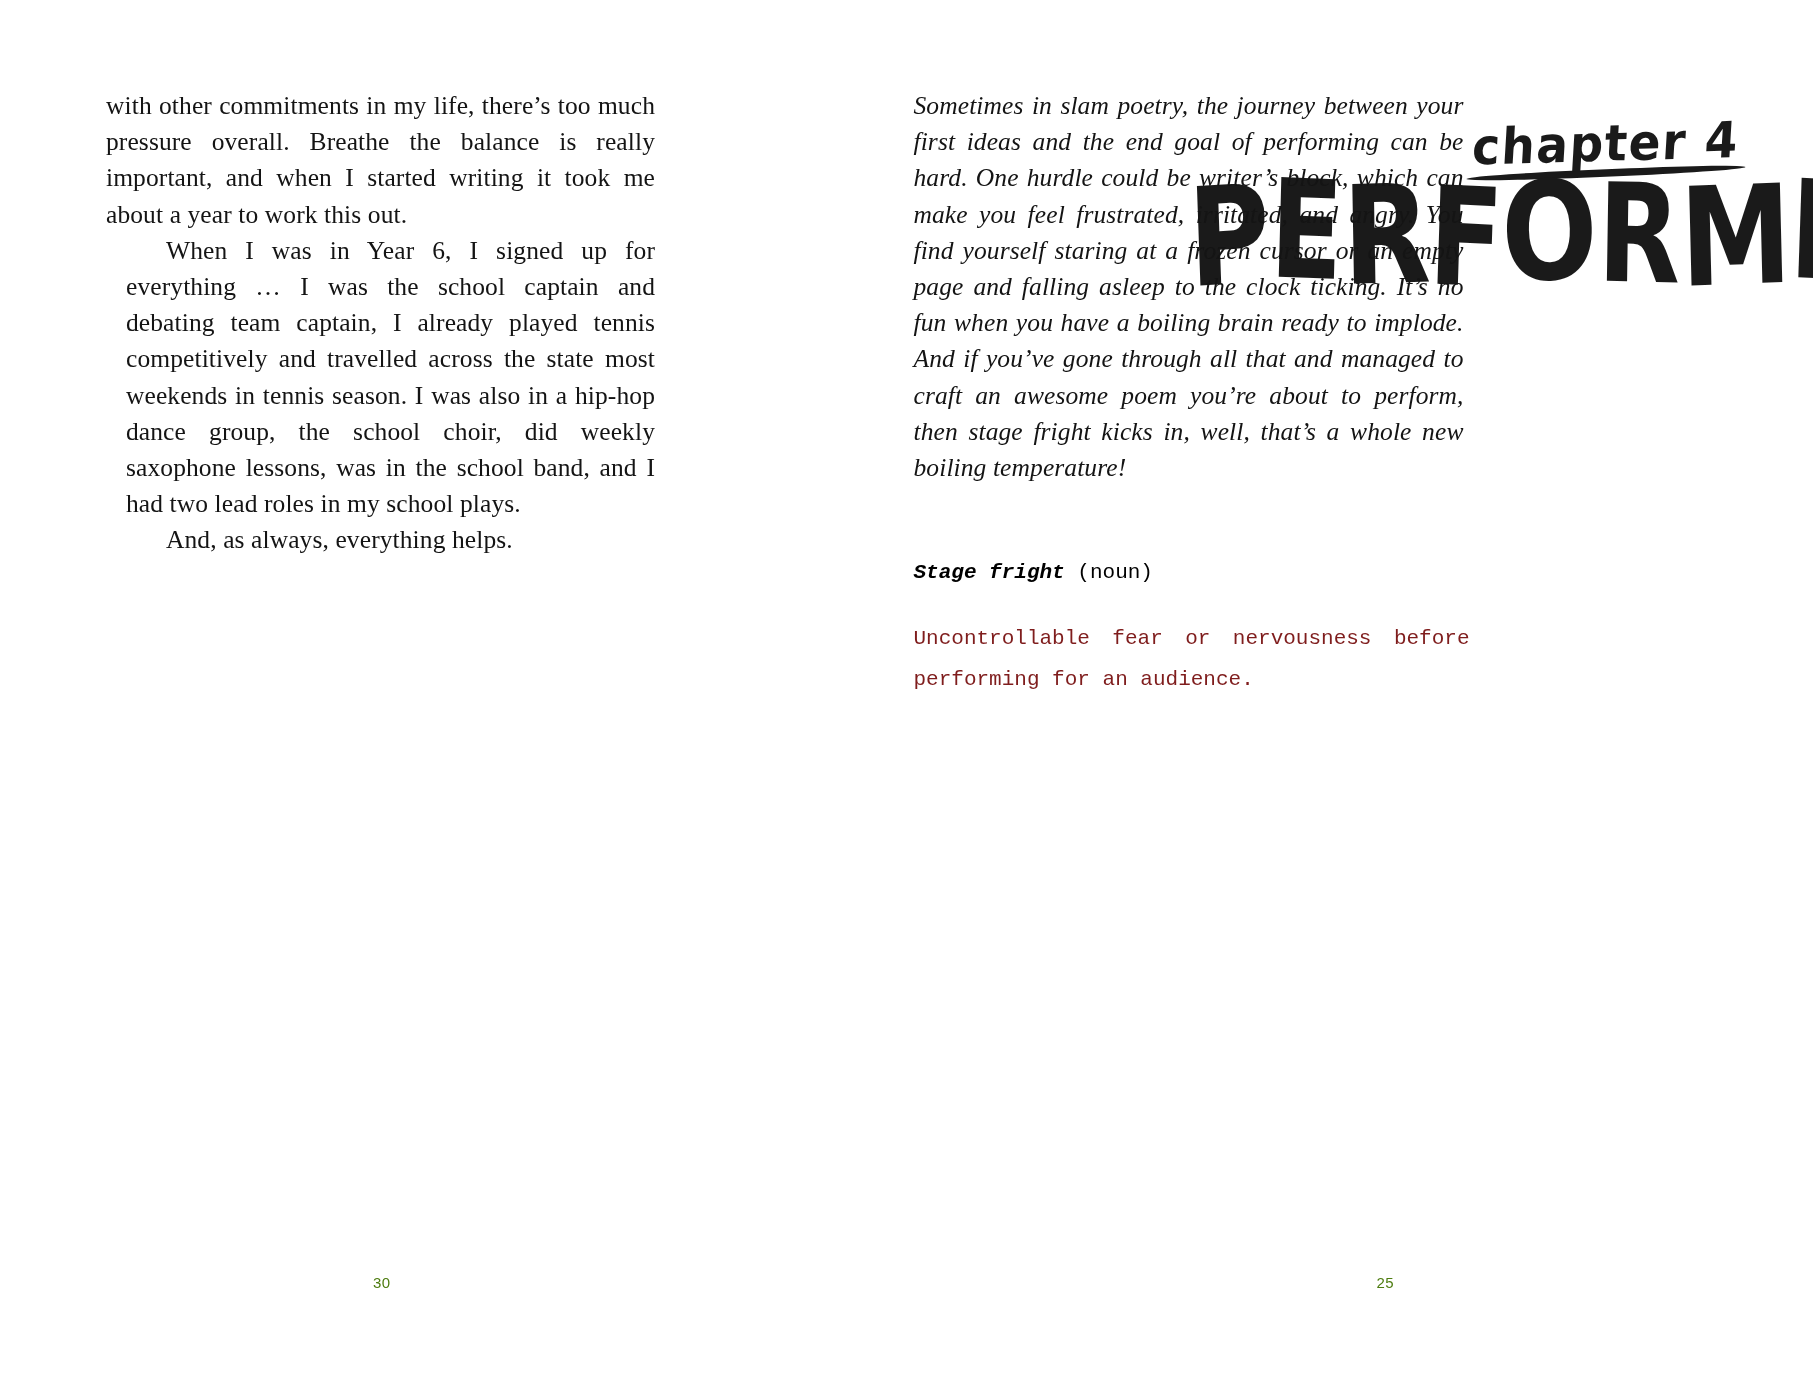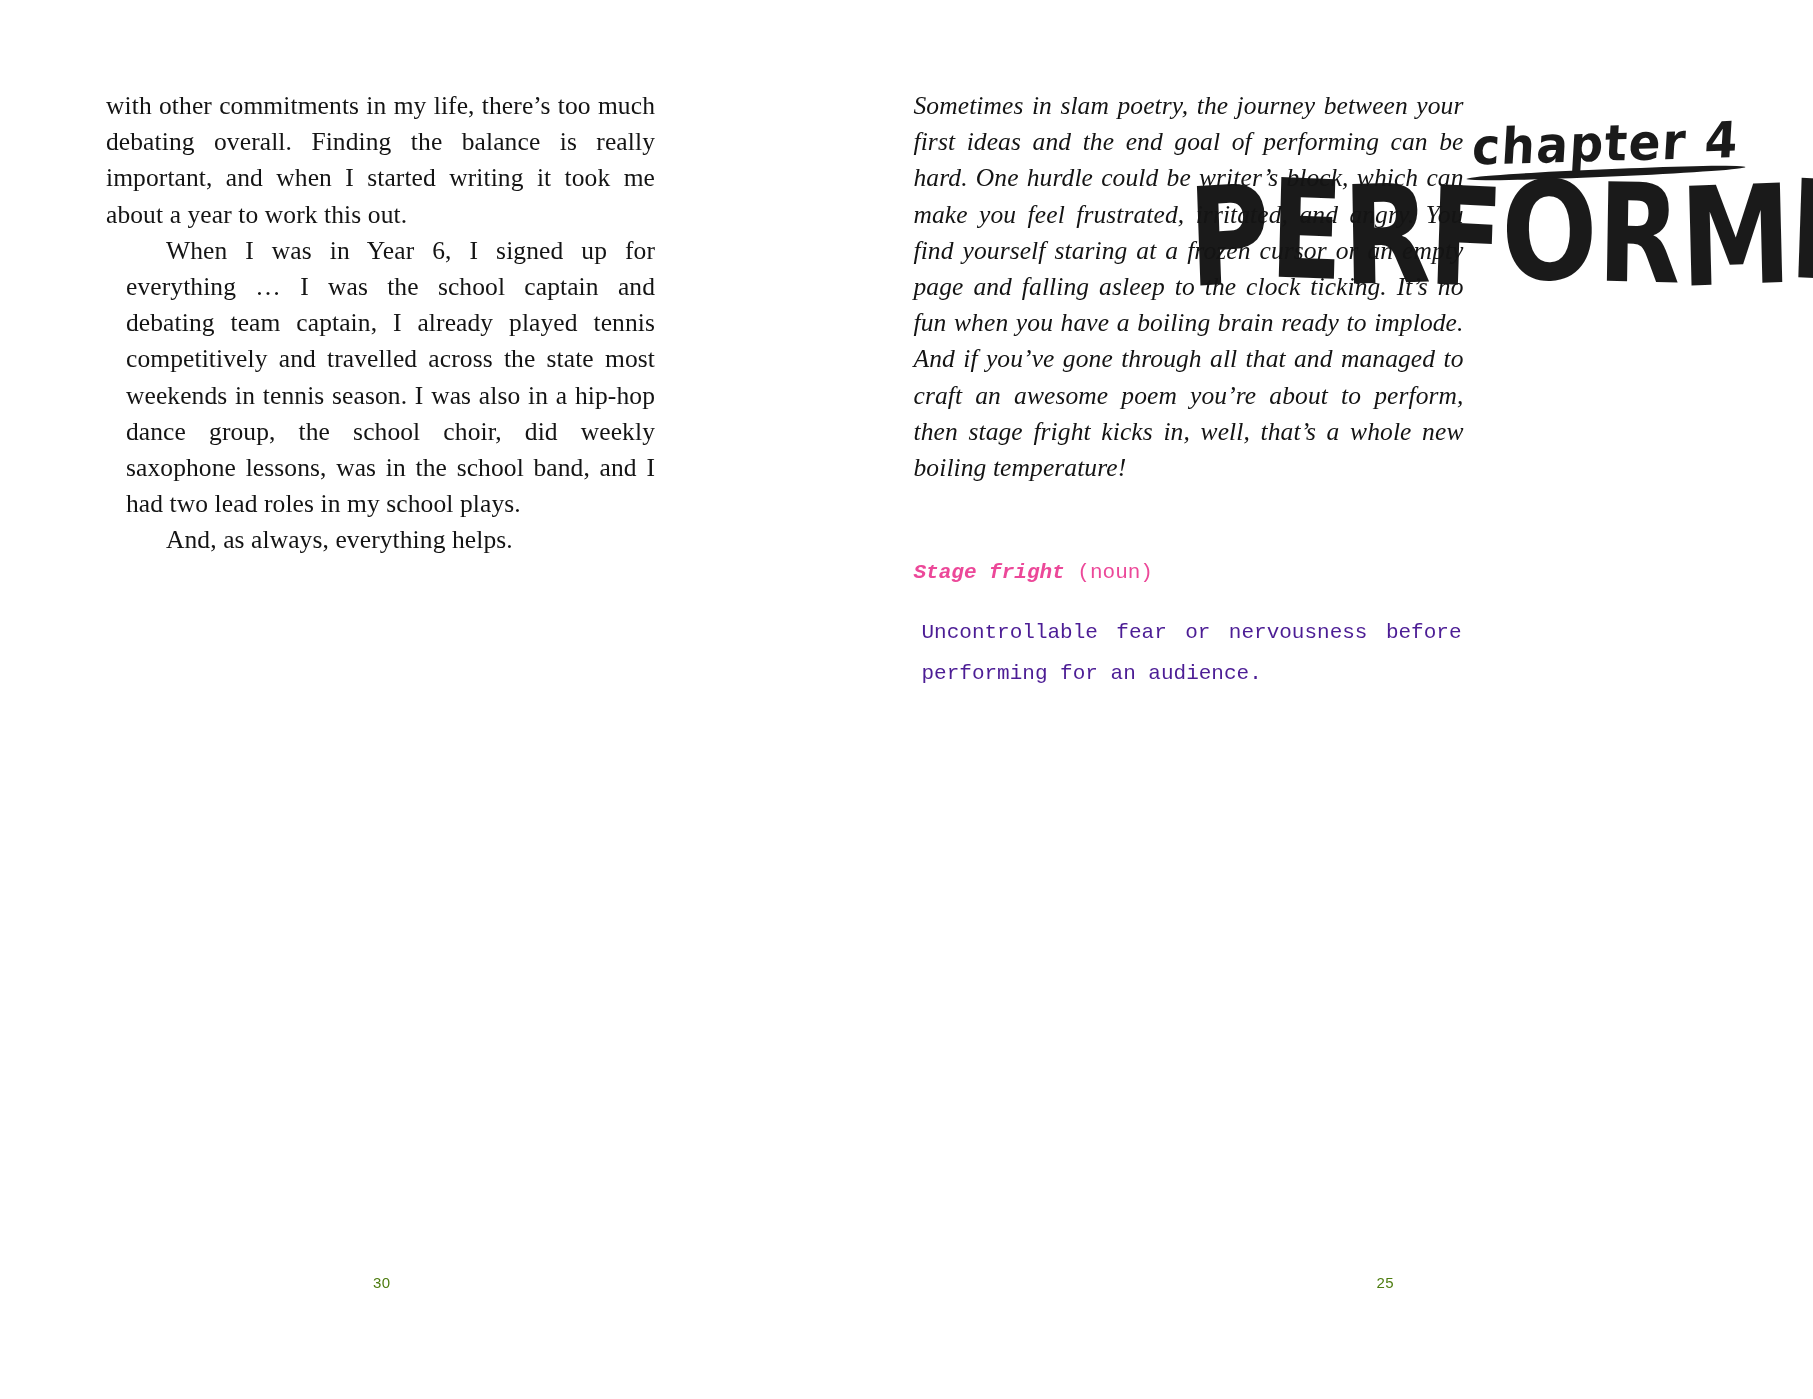--- a/index.html
+++ b/index.html
@@ -113,37 +113,37 @@
   .definition {
     position: absolute;
     left: 7px;
     top: 558px;
     width: 556px;
   }
   .def-term {
     font-family: "Liberation Mono", "DejaVu Sans Mono", monospace;
     font-size: 21px;
     line-height: 30px;
-    color: #ec4899;
-    margin: 0 0 24px 0;
+    color: #000000;
+    margin: 0 0 30px 0;
   }
   .def-term .word {
     font-style: italic;
     font-weight: 700;
   }
   .def-term .pos {
     font-style: normal;
     font-weight: 400;
   }
   .def-body {
-    margin: 8px;
+    margin: 0;
     font-family: "Liberation Mono", "DejaVu Sans Mono", monospace;
     font-size: 21px;
     line-height: 41px;
-    color: #4c1d95;
+    color: #7f1d1d;
     text-align: justify;
     letter-spacing: 0px;
   }
 
   .rt-body {
     position: absolute;
     left: 7px;
     top: 695px;
     width: 556px;
   }
@@ -160,21 +160,21 @@
   .folio-left { left: 373px; }
   .folio-right { left: 470px; }
 </style>
 </head>
 <body>
 
 <div class="spread">
 
   <div class="page page-left">
     <div class="textblock">
-      <p class="body">with other commitments in my life, there’s too much debating overall. Finding the balance is really important, and when I started writing it took me about a year to work this out.</p>
+      <p class="body">with other commitments in my life, there’s too much pressure overall. Breathe the balance is really important, and when I started writing it took me about a year to work this out.</p>
       <p class="body indent">When I was in Year 6, I signed up for everything … I was the school captain and debating team captain, I already played tennis competitively and travelled across the state most weekends in tennis season. I was also in a hip-hop dance group, the school choir, did weekly saxophone lessons, was in the school band, and I had two lead roles in my school plays.</p>
       <p class="body indent">And, as always, everything helps.</p>
     </div>
     <div class="folio folio-left">30</div>
   </div>
 
   <div class="page page-right">
 
     <div class="chapter-head">
       <div class="chapter-label">

